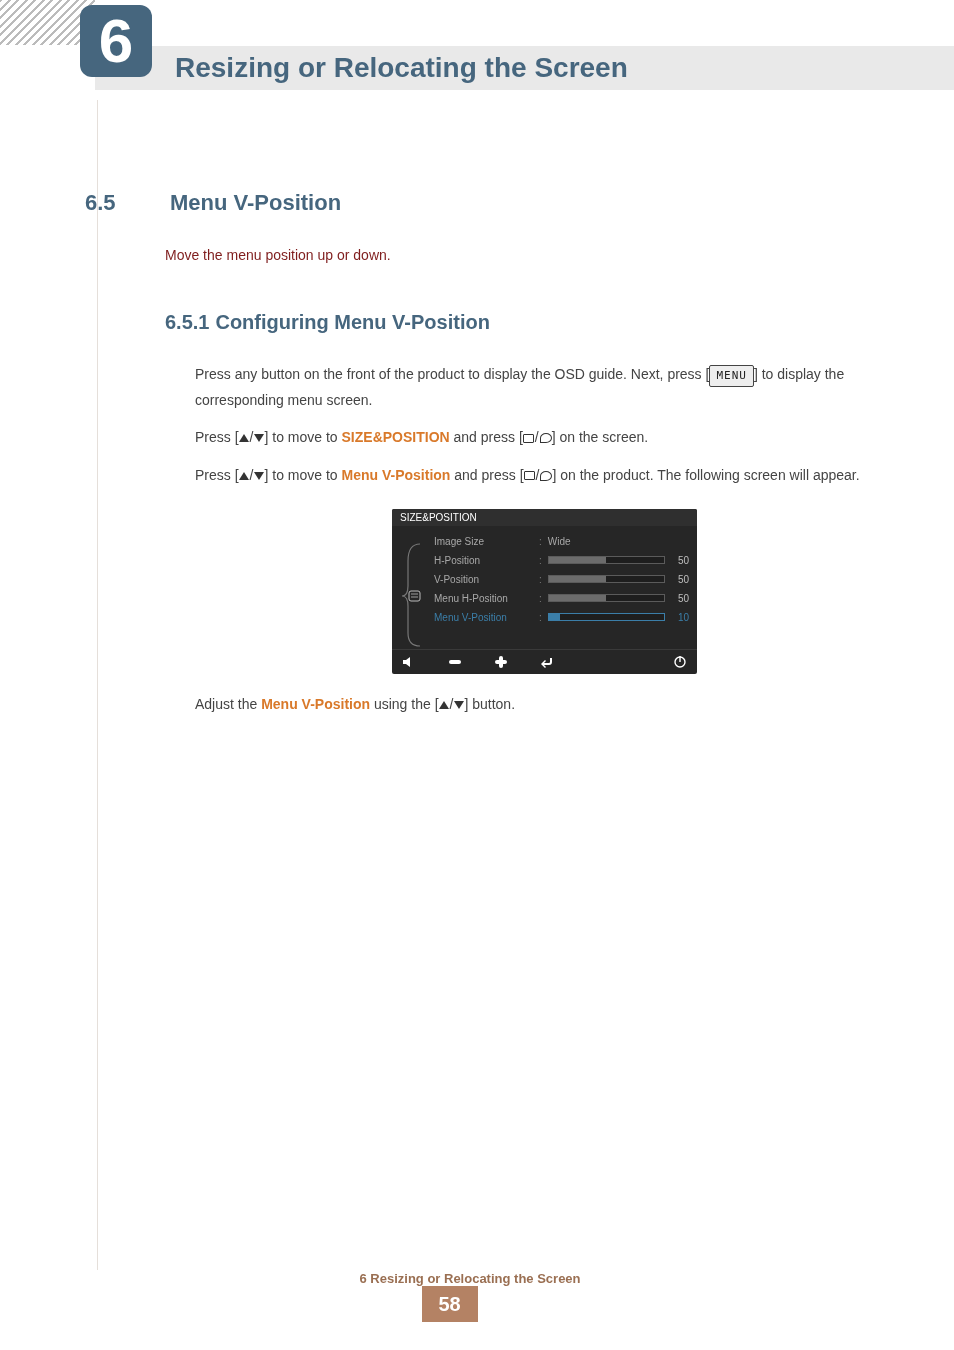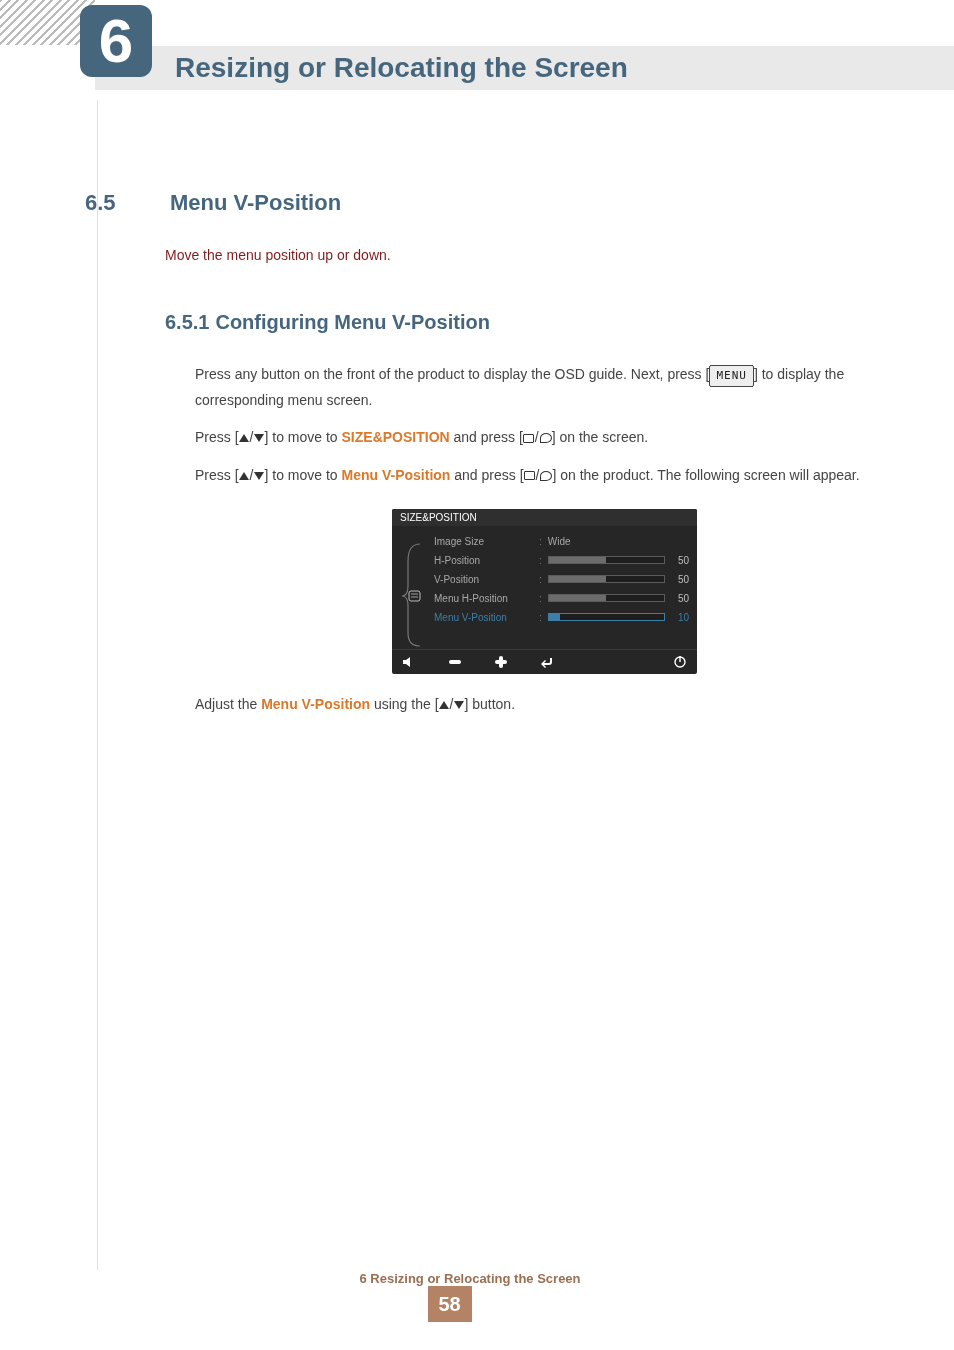--- a/index.html
+++ b/index.html
@@ -82,21 +82,21 @@
   .osd-ic { display:inline-flex; width:14px; height:12px; align-items:center; justify-content:center; }
 
   .page-footer {
     position:absolute; left:0; right:0; bottom:28px;
     display:flex; align-items:center;flex-direction:column;
   }
   .foot-line { flex:1; height:1px; background:#d9b9a8; margin-right:16px; margin-left:85px;}
   .foot-label { color:#9a6f52; font-size:13px; font-weight:700; margin-right:14px; }
   .foot-num {
     background:#b48264; color:#fff; font-weight:700; font-size:20px;
-    width:44px; height:36px; display:flex; align-items:center; justify-content:center;
+    width:56px; height:36px; display:flex; align-items:center; justify-content:center;
     margin-right:55px;
   }
   .side-line { position:absolute; left:97px; top:100px; width:1px; height:1170px; background:#e5dfda;}
 </style>
 </head>
 <body>
 
 <div class="hatching"></div>
 
 <div class="chapter-box">

